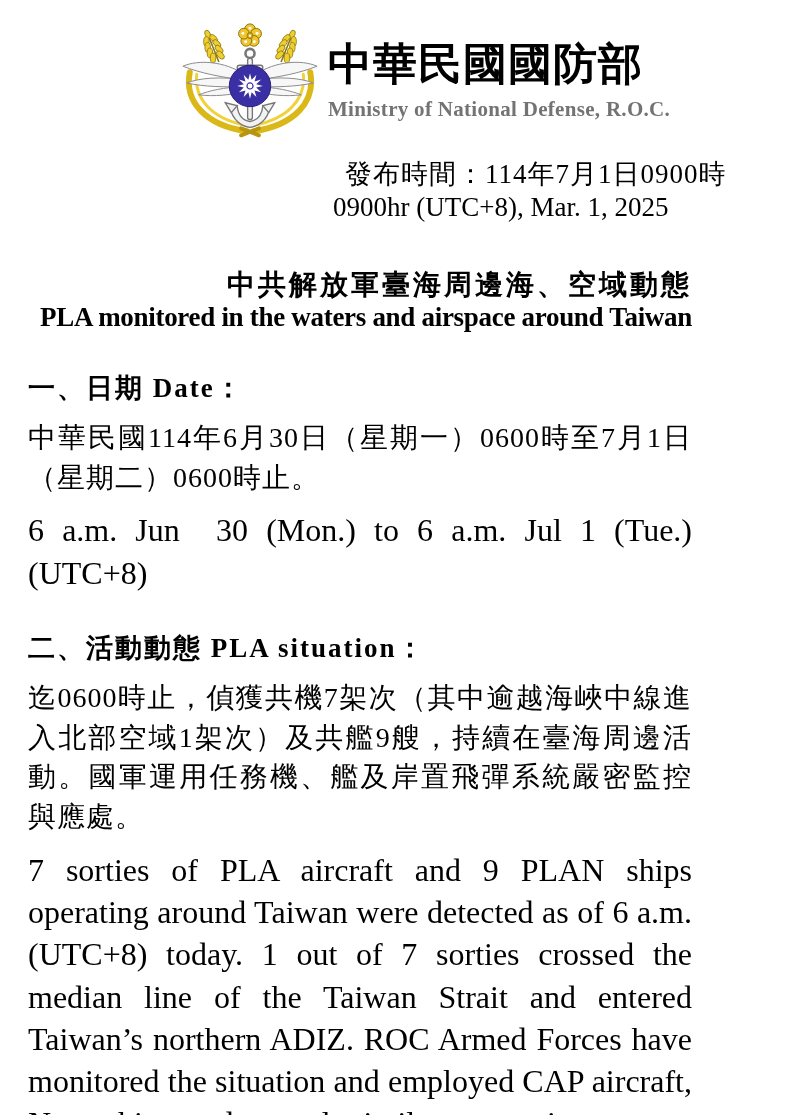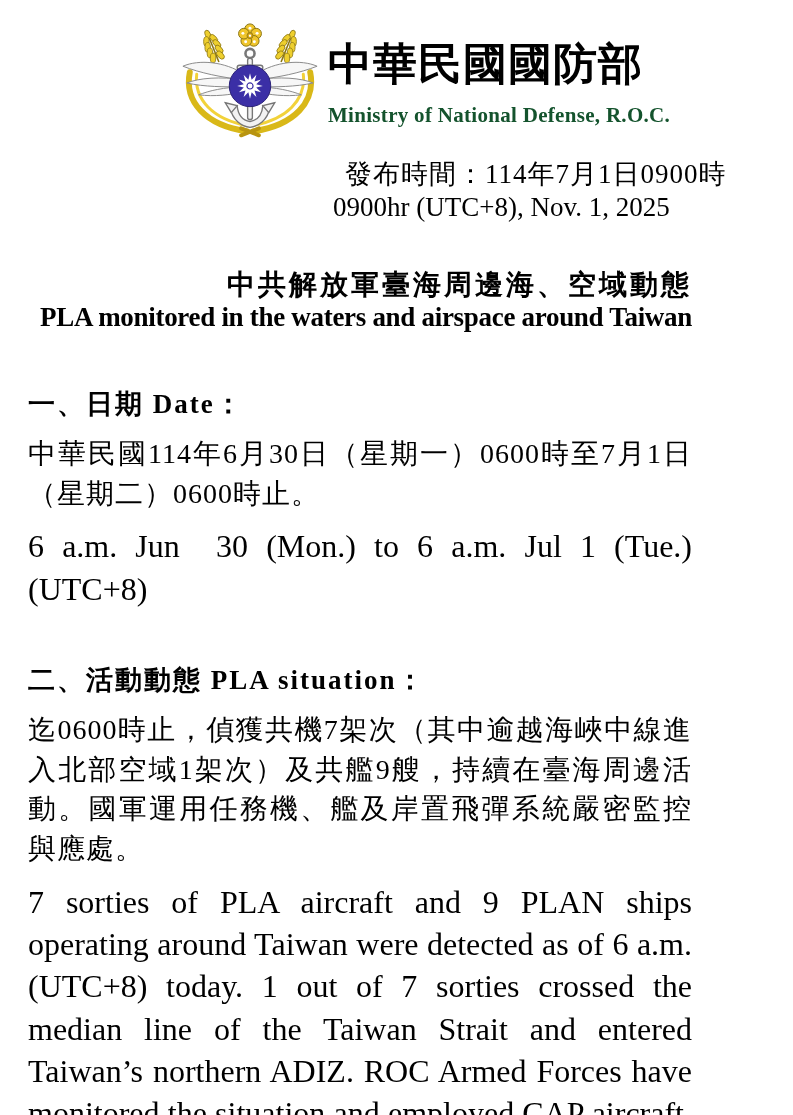--- a/index.html
+++ b/index.html
@@ -40,22 +40,22 @@
   .org-zh {
     font-size: 44px;
     font-weight: bold;
     line-height: 1.05;
     letter-spacing: 1px;
     white-space: nowrap;
   }
   .org-en {
     font-size: 21px;
     font-weight: bold;
-    color: #14532d;
-    margin-top: 15px;
+    color: #737373;
+    margin-top: 9px;
     letter-spacing: 0.3px;
     white-space: nowrap;
   }
   
   .release-block {
     margin-left: 305px;
     margin-top: 14px;
     font-size: 27px;
     line-height: 1.22;
   }
@@ -81,21 +81,21 @@
     font-size: 27px;
     letter-spacing: -0.3px;
     line-height: 1.2;
     white-space: nowrap;
   }
   
   h2.section-heading {
     font-size: 27px;
     font-weight: bold;
     letter-spacing: 2px;
-    margin: 52px 0 0 0;
+    margin: 36px 0 0 0;
   }
   p.para {
     text-align: justify;
     margin: 12px 0 0 0;
     white-space: pre-wrap;
   }
   p.para-zh {
     font-size: 28px;
     line-height: 1.42;
     letter-spacing: 1px;
@@ -186,21 +186,21 @@
       </svg>
     </div>
     <div class="org-names">
       <div class="org-zh">中華民國國防部</div>
       <div class="org-en">Ministry of National Defense, R.O.C.</div>
     </div>
   </header>
 
   <div class="release-block">
     <div class="release-zh">發布時間：114年7月1日0900時</div>
-    <div class="release-en">0900hr (UTC+8), Nov. 1, 2025</div>
+    <div class="release-en">0900hr (UTC+8), Mar. 1, 2025</div>
   </div>
 
   <div class="doc-title">
     <div class="doc-title-zh">中共解放軍臺海周邊海、空域動態</div>
     <div class="doc-title-en">PLA monitored in the waters and airspace around Taiwan</div>
   </div>
 
   <h2 class="section-heading">一、日期 Date：</h2>
   <p class="para para-zh">中華民國114年6月30日（星期一）0600時至7月1日（星期二）0600時止。</p>
   <p class="para para-en">6 a.m. Jun  30 (Mon.) to 6 a.m. Jul 1 (Tue.) (UTC+8)</p>

